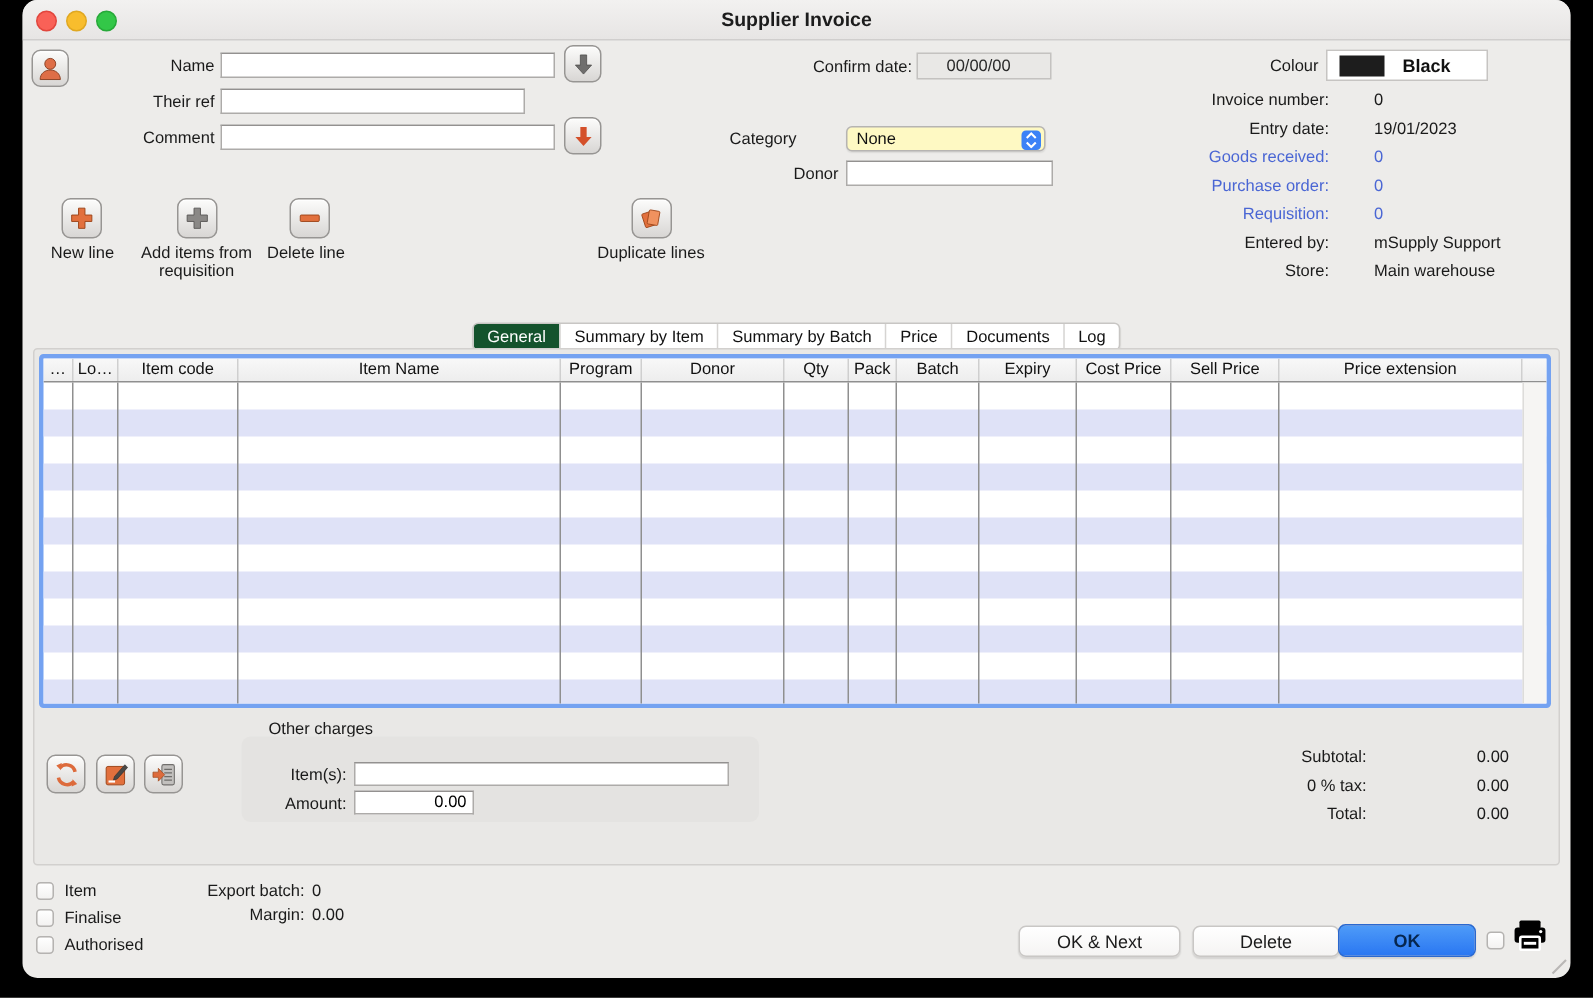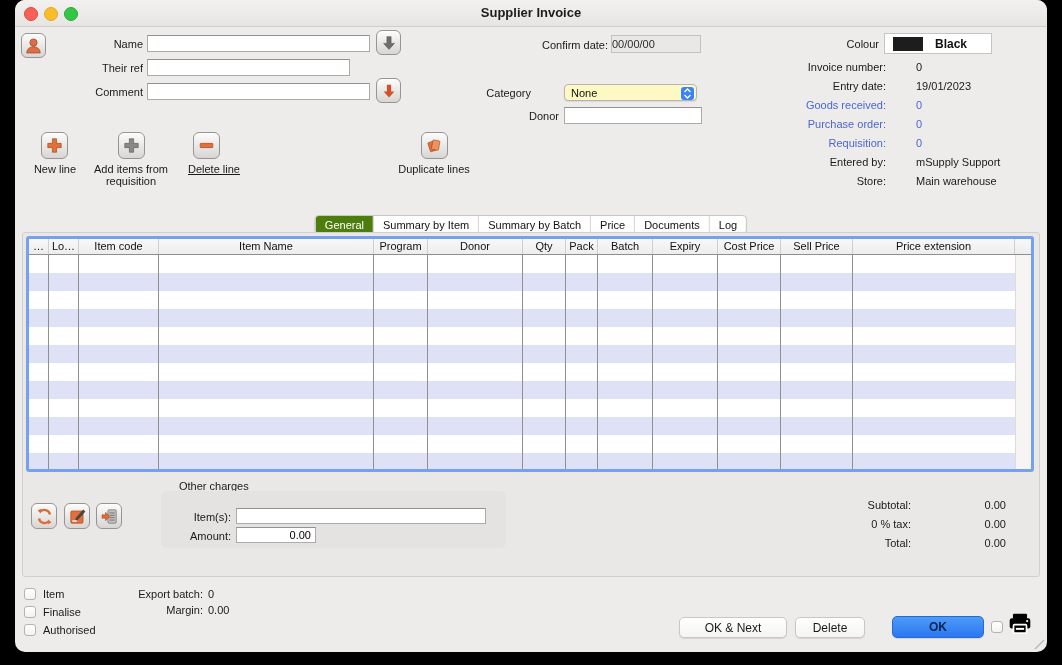--- a/index.html
+++ b/index.html
@@ -10,21 +10,21 @@
   
   #titlebar{position:absolute;left:0;top:0;right:0;height:26px;
     background:linear-gradient(#f2f1f0,#e7e5e4);border-bottom:1px solid #d0cecd;}
   .tl{position:absolute;top:7px;width:12px;height:12px;border-radius:50%;}
   #title{position:absolute;left:0;right:0;top:5px;text-align:center;font-size:13px;font-weight:bold;color:#1c1c1c;}
   
   .lbl{font-size:11px;color:#1a1a1a;white-space:nowrap;}
   .r{text-align:right;}
   .field{background:#fff;border:1px solid #adaba9;border-top-color:#939190;box-sizing:border-box;}
   .field.dis{background:#e9e8e6;border:1px solid #c4c2c0;font-size:11px;color:#2b2b2b;
-    display:flex;align-items:center;padding-left:0;}
+    display:flex;align-items:center;padding-left:19px;}
   .iconbtn{background:linear-gradient(#fcfcfb,#d8d6d4);border:1px solid #979593;border-radius:6px;
     box-shadow:inset 0 1px 0 rgba(255,255,255,.7);display:flex;align-items:center;justify-content:center;box-sizing:border-box;}
   .toollabel{font-size:11px;color:#1a1a1a;text-align:center;line-height:12px;}
   
   .select{background:#fef9c3;border:1px solid #b6b4b2;border-radius:4px;box-sizing:border-box;
     display:flex;align-items:center;font-size:11px;color:#111;padding-left:6px;
     box-shadow:0 1px 1px rgba(0,0,0,.08);}
   .stepper{position:absolute;right:2px;top:2px;width:13px;height:13px;border-radius:3px;background:#3b82f7;
     display:flex;align-items:center;justify-content:center;}
   
@@ -35,21 +35,21 @@
   .inforow{height:19px;display:flex;align-items:center;gap:24px;}
   .il{width:241px;text-align:right;font-size:11px;color:#1a1a1a;}
   .iv{margin-left:6px;font-size:11px;color:#1a1a1a;}
   .link{color:#4a66d4;}
   
   #tabbar{position:absolute;top:215px;left:50%;transform:translateX(-50%);display:flex;height:17px;
     background:#fff;border:1px solid #c8c6c4;border-radius:4px;overflow:hidden;
     box-shadow:0 1px 1px rgba(0,0,0,.08);}
   .tab{display:flex;align-items:center;padding:0 9px;font-size:11px;color:#111;}
   .tab + .tab{border-left:1px solid #d6d4d2;}
-  .tab.sel{background:#4d7c0f;color:#fff;}
+  .tab.sel{background:#14532d;color:#fff;}
   
   #panel{position:absolute;left:7px;top:232px;width:1018px;height:345px;background:#e9e8e6;
     border:1px solid #d2d0ce;border-radius:3px;box-sizing:border-box;}
   #tablewrap{position:absolute;left:3px;top:3px;width:1008px;height:236px;box-sizing:border-box;
     border:3px solid #74a2f1;border-radius:3px;background:#fff;overflow:hidden;}
   #thead{display:flex;height:16px;background:linear-gradient(#f8f8f8,#ededed);
     border-bottom:1px solid #8f8f8f;box-sizing:border-box;}
   .th{font-size:11px;color:#111;text-align:center;border-right:1px solid #cfcfcf;box-sizing:border-box;
     white-space:nowrap;overflow:hidden;line-height:15px;flex:none;}
   #tbody{position:relative;height:216px;}
@@ -175,21 +175,21 @@
       <path d="M9.3 3.5h5.4v5.8h5.8v5.4h-5.8v5.8H9.3v-5.8H3.5V9.3h5.8z" fill="#8a8886" stroke="#5c5a58" stroke-width="0.8"></path>
     </svg>
   </div>
   <div class="toollabel abs" style="left:66px;top:163px;width:100px;">Add items from requisition</div>
 
   <div class="iconbtn abs" style="left:178px;top:132px;width:27px;height:27px;">
     <svg width="19" height="19" viewBox="0 0 24 24">
       <rect x="4" y="9.3" width="16" height="5.4" rx="0.8" fill="#e2703d" stroke="#9c4518" stroke-width="0.8"></rect>
     </svg>
   </div>
-  <div class="toollabel abs" style="left:154px;top:163px;width:90px;text-decoration:underline;">Delete line</div>
+  <div class="toollabel abs" style="left:144px;top:163px;width:90px;">Delete line</div>
 
   <div class="iconbtn abs" style="left:406px;top:132px;width:27px;height:27px;">
     <svg width="19" height="19" viewBox="0 0 24 24">
       <rect x="5" y="7" width="9" height="12" rx="1" fill="#e2703d" stroke="#9c4518" stroke-width="0.7" transform="rotate(-18 9.5 13)"></rect>
       <rect x="9" y="5.5" width="9" height="12" rx="1" fill="#f0925f" stroke="#9c4518" stroke-width="0.7" transform="rotate(10 13.5 11.5)"></rect>
     </svg>
   </div>
   <div class="toollabel abs" style="left:379px;top:163px;width:80px;">Duplicate lines</div>
 
   <div id="tabbar">
@@ -310,21 +310,21 @@
         <div class="cblab">Authorised</div>
       </div>
     </div>
 
   <div class="lbl r abs" style="left:60px;top:588px;width:128px;">Export batch:</div>
   <div class="lbl abs" style="left:193px;top:588px;">0</div>
   <div class="lbl r abs" style="left:60px;top:604px;width:128px;">Margin:</div>
   <div class="lbl abs" style="left:193px;top:604px;">0.00</div>
 
   <div class="btn" style="left:664px;top:617px;width:108px;">OK &amp; Next</div>
-  <div class="btn" style="left:780px;top:617px;width:70px;">Delete</div>
+  <div class="btn" style="left:780px;top:617px;width:98px;">Delete</div>
   <div class="btn primary" style="left:877px;top:616px;width:92px;height:22px;">OK</div>
 
   <div class="cb abs" style="left:976px;top:621px;"></div>
   <div class="abs" style="left:992px;top:611px;">
     <svg width="26" height="26" viewBox="0 0 24 24">
       <rect x="5.5" y="2.5" width="13" height="5" rx="1" fill="#000"></rect>
       <rect x="2.5" y="6.8" width="19" height="9.4" rx="2" fill="#000"></rect>
       <circle cx="18.6" cy="9.3" r="1" fill="#fff"></circle>
       <rect x="6" y="12.5" width="12" height="8" rx="1" fill="#000" stroke="#fff" stroke-width="1.6"></rect>
       <rect x="8.2" y="15.6" width="7.6" height="1.8" fill="#fff"></rect>

